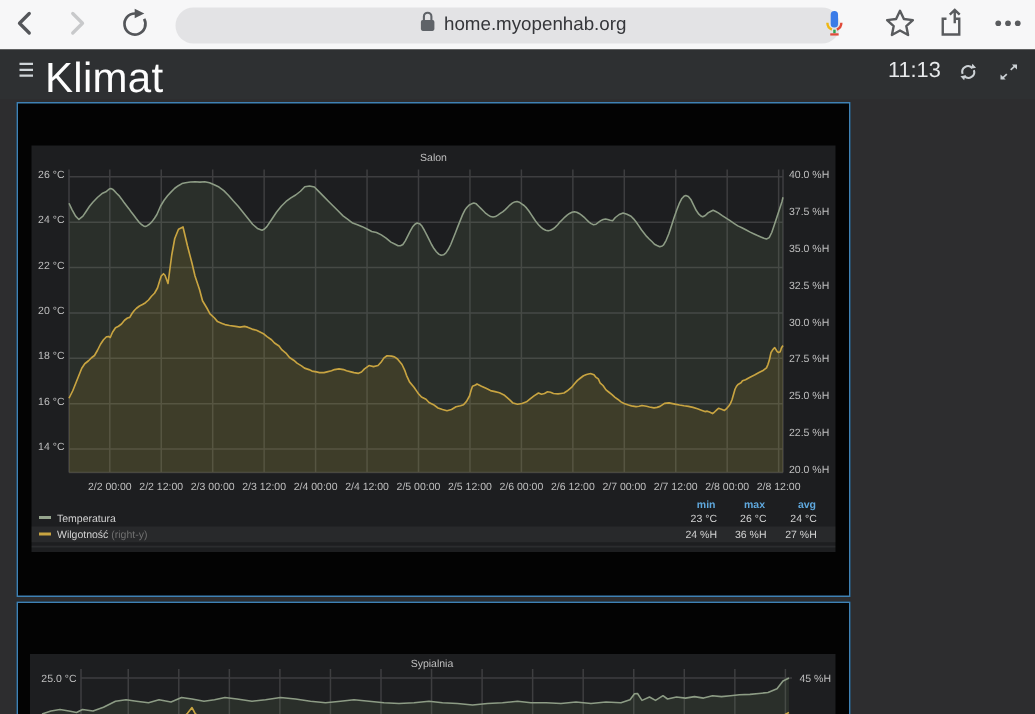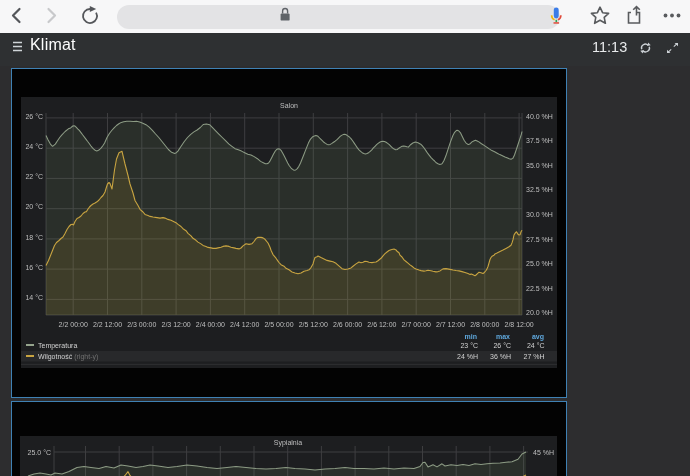--- a/index.html
+++ b/index.html
@@ -3,21 +3,21 @@
 <meta charset="utf-8">
 <style>
 * { margin:0; padding:0; box-sizing:border-box; }
 html,body { width:690px; height:476px; overflow:hidden; font-family:"Liberation Sans",sans-serif; }
 body { position:relative; background:#2d2d2f; }
 .toolbar { position:absolute; left:0; top:0; width:690px; height:33px; background:#f7f7f8; }
 .pill { position:absolute; left:117px; top:4.5px; width:443px; height:24px; border-radius:12px; background:#e3e3e5; }
 .urltext { position:absolute; left:296px; top:0; width:200px; height:33px; line-height:33px; font-size:12.5px; color:#35363a; }
 .tbico { position:absolute; top:0; }
 .header { position:absolute; left:0; top:33px; width:690px; height:33px; background:#2e3032; }
-.klimat { position:absolute; left:30px; top:35.8px; font-size:16px; color:#fdfdfd; letter-spacing:0.2px; }
+.klimat { position:absolute; left:30px; top:35.8px; font-size:28px; color:#fdfdfd; letter-spacing:0.2px; }
 .htime { position:absolute; left:592px; top:38.6px; font-size:14.5px; color:#e8eaec; }
 .panel { position:absolute; background:#030303; border:1.2px solid #3f81b4; }
 #panel1 { left:10.5px; top:67.6px; width:556px; height:330px; }
 #panel2 { left:10.5px; top:400.8px; width:556px; height:120px; }
 .chart { position:absolute; background:#1d1e20; }
 #chart1 { left:21px; top:97px; width:536px; height:271px; }
 #chart2 { left:20px; top:436px; width:537px; height:100px; }
 svg { display:block; }
 svg text { font-family:"Liberation Sans",sans-serif; }
 </style>
@@ -29,20 +29,21 @@
   <svg class="tbico" style="left:0" width="117" height="33" viewBox="0 0 117 33">
     <path d="M19.5 9 L13 15.5 L19.5 22" fill="none" stroke="#54565a" stroke-width="2.2" stroke-linecap="round" stroke-linejoin="round"></path>
     <path d="M48.5 9 L55 15.5 L48.5 22" fill="none" stroke="#c8c9cb" stroke-width="2.2" stroke-linecap="round" stroke-linejoin="round"></path>
     <path d="M90 9 A7 7 0 1 0 96.1 12.6" fill="none" stroke="#54565a" stroke-width="1.8"></path>
     <path d="M89.8 5.9 L89.8 12.1 L96.2 9 Z" fill="#54565a"></path>
   </svg>
   <svg class="tbico" style="left:278px" width="16" height="33" viewBox="0 0 16 33">
     <rect x="2.6" y="13.4" width="9" height="7.2" rx="1.2" fill="#5f6368"></rect>
     <path d="M4.6 13.4 V11 a2.5 2.5 0 0 1 5 0 V13.4" fill="none" stroke="#5f6368" stroke-width="1.4"></path>
   </svg>
+  <div class="urltext">home.myopenhab.org</div>
   <svg class="tbico" style="left:549px" width="14" height="33" viewBox="0 0 14 33">
     <rect x="4.8" y="7.4" width="4.9" height="11" rx="2.4" fill="#3b7ce8"></rect>
     <path d="M2.6 15.2 a4.8 4.8 0 0 0 3 4.5" fill="none" stroke="#efb711" stroke-width="1.6"></path>
     <path d="M11.9 15.2 a4.8 4.8 0 0 1 -3 4.5" fill="none" stroke="#e04a3a" stroke-width="1.6"></path>
     <rect x="6.5" y="19.8" width="1.6" height="2.4" fill="#2fa452"></rect>
     <rect x="4.5" y="22.2" width="5.6" height="1.5" fill="#e04a3a"></rect>
   </svg>
   <svg class="tbico" style="left:590px" width="100" height="33" viewBox="0 0 100 33">
     <path d="M10 7.2 L12.6 12.7 L18.6 13.4 L14.2 17.4 L15.4 23.3 L10 20.3 L4.6 23.3 L5.8 17.4 L1.4 13.4 L7.4 12.7 Z" fill="none" stroke="#595b5e" stroke-width="1.6" stroke-linejoin="round"></path>
     <g stroke="#595b5e" stroke-width="1.6" fill="none">

